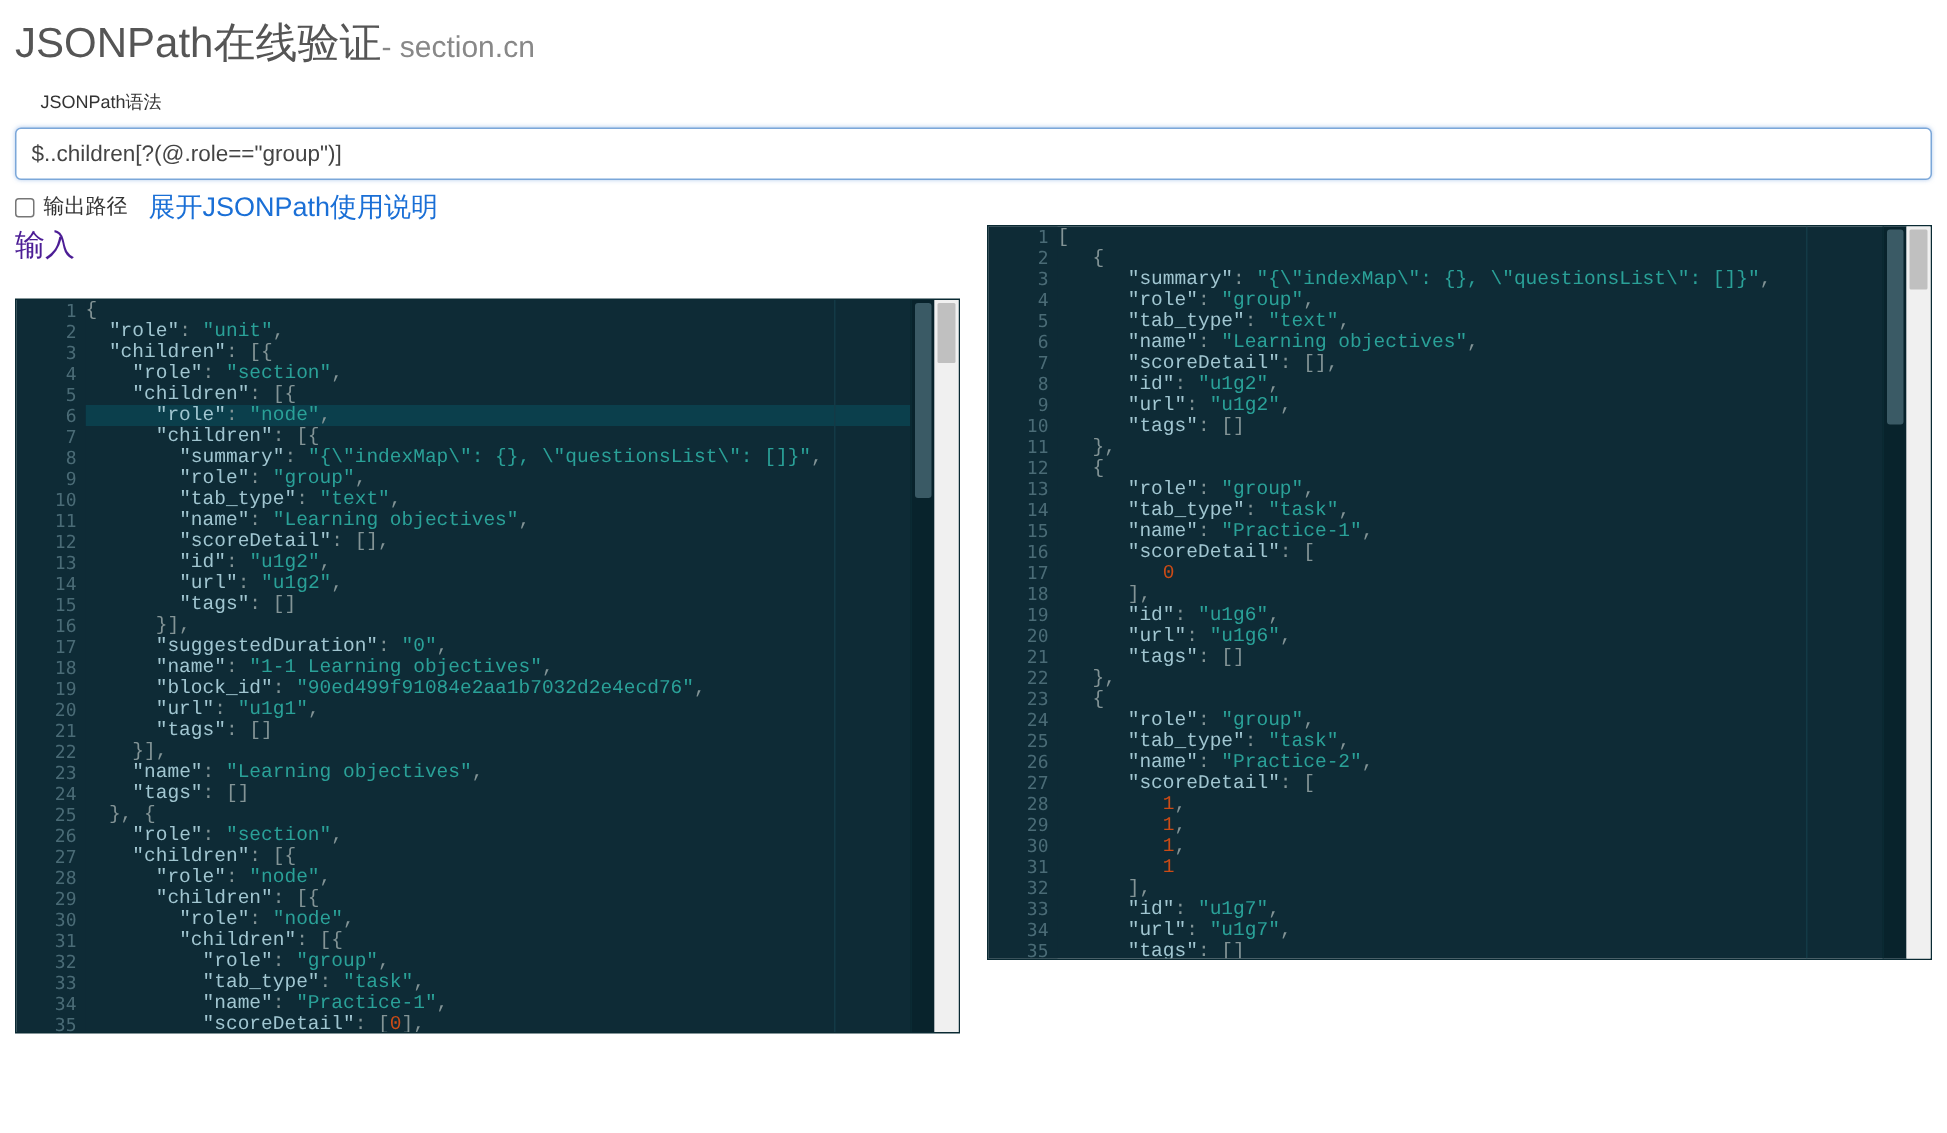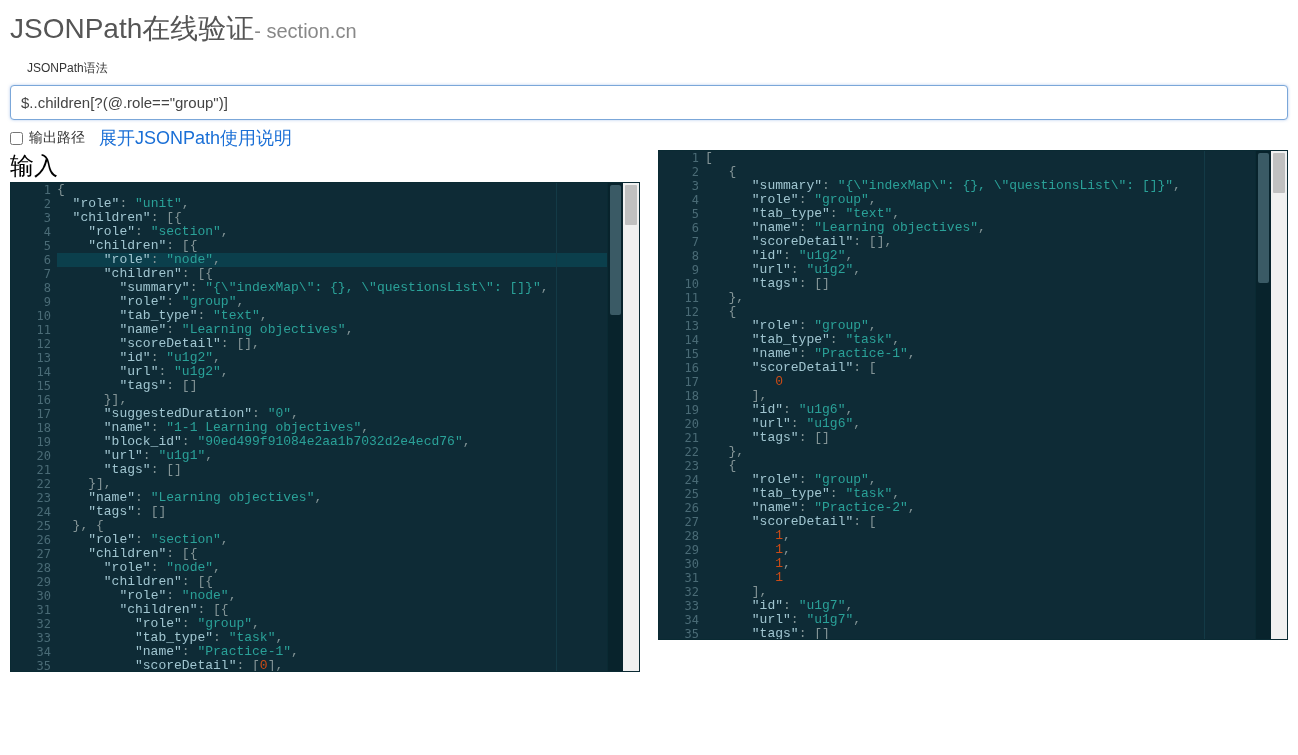--- a/index.html
+++ b/index.html
@@ -13,21 +13,21 @@
   width: 100%; padding: 8px 10px; font-size: 15px;
   border: 1px solid #7ba7d9; border-radius: 4px;
   outline: none; box-shadow: 0 0 3px rgba(100,150,220,0.5);
   color: #444;
 }
 .options-row { display: flex; align-items: center; gap: 6px; }
 .options-row label { font-size: 14px; color: #333; }
 .options-row a { color: #1a6fd6; text-decoration: none; font-size: 18px; margin-left: 8px; }
 .panels { display: flex; gap: 18px; }
 .panel { flex: 1; min-width: 0; }
-.panel-title { font-size: 24px; color: #000000; margin-bottom: 0; }
+.panel-title { font-size: 20px; color: #4c1d95; margin-bottom: 22px; }
 
 .editor-wrap { position: relative; height: 490px; display: flex; border: 1px solid #0a2a33; }
 .editor {
   flex: 1; position: relative; background: #0e2b36;
   font-family: Consolas, "Courier New", monospace; font-size: 13px; line-height: 14px;
   overflow: hidden; display: flex;
 }
 .gutter {
   background: #0e2b36; color: #4a6b76; text-align: right;
   padding: 0 6px 0 10px; user-select: none; min-width: 46px;

